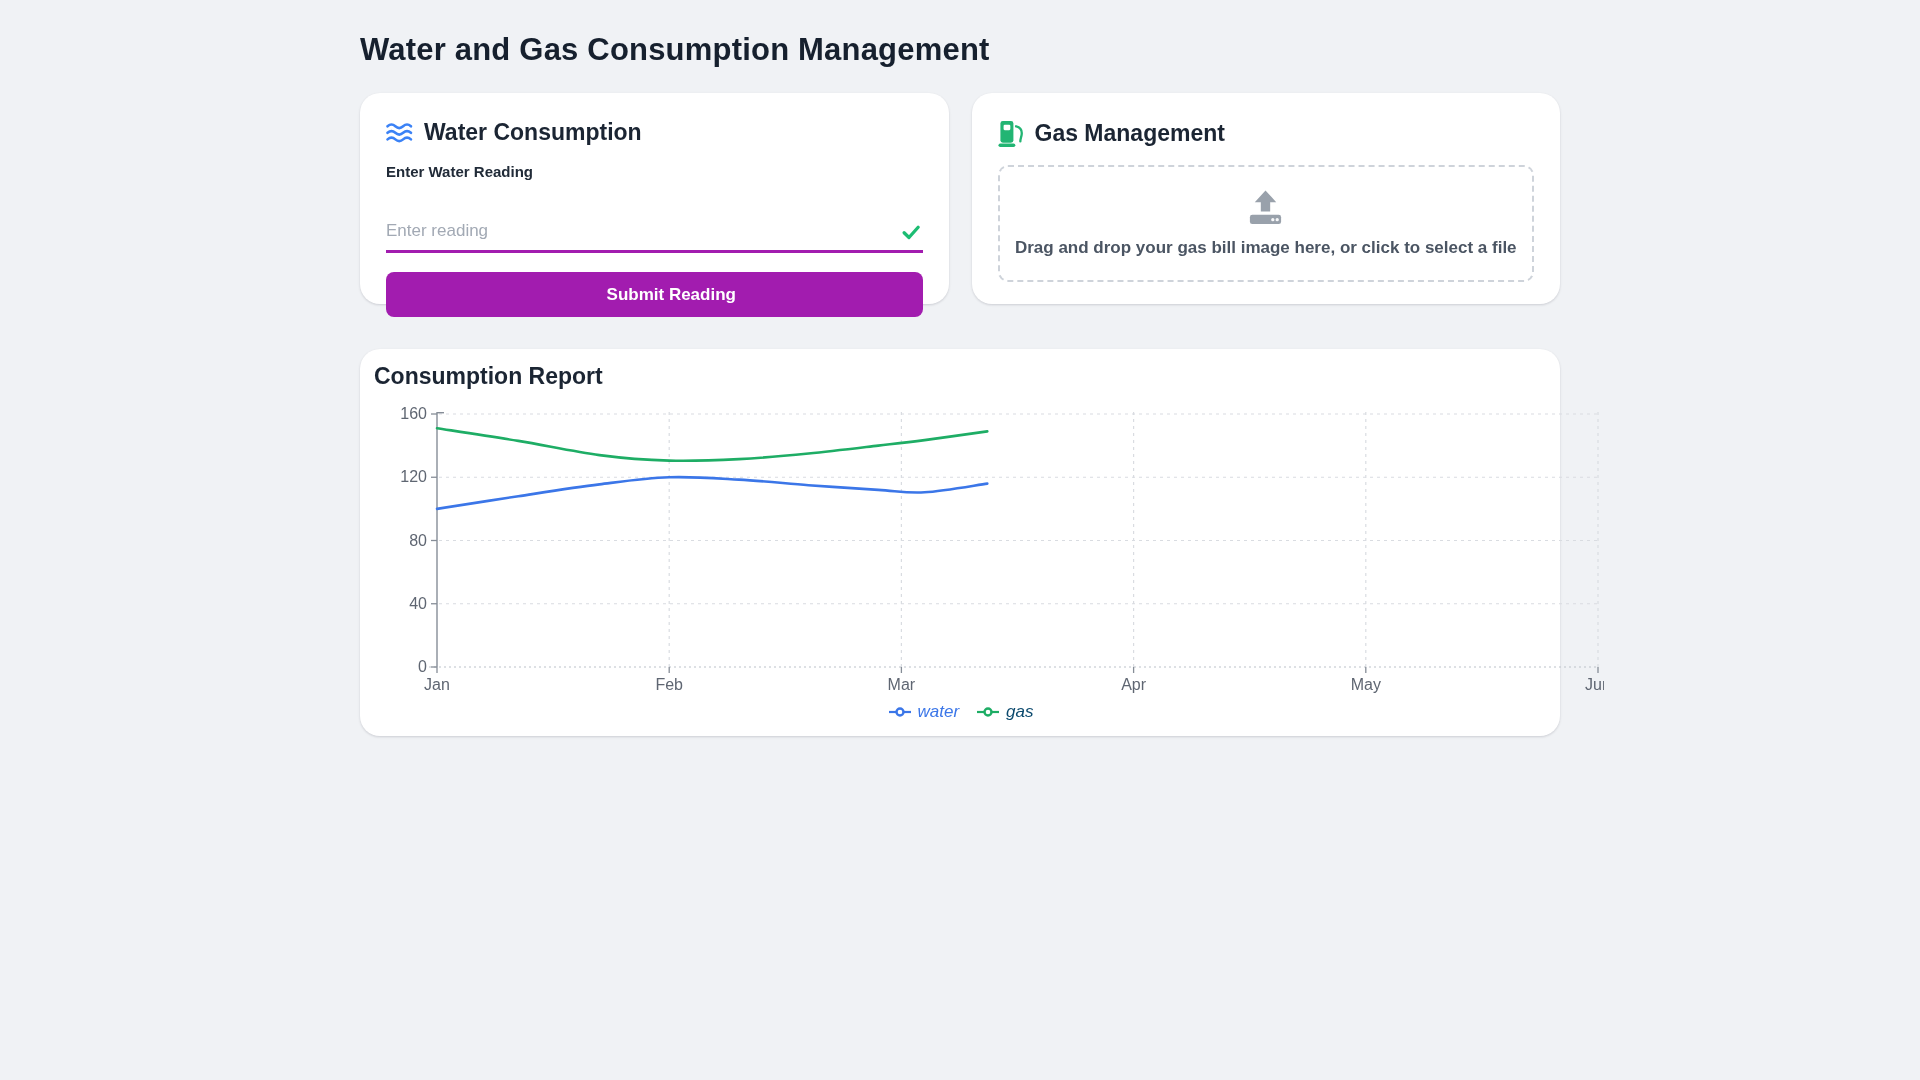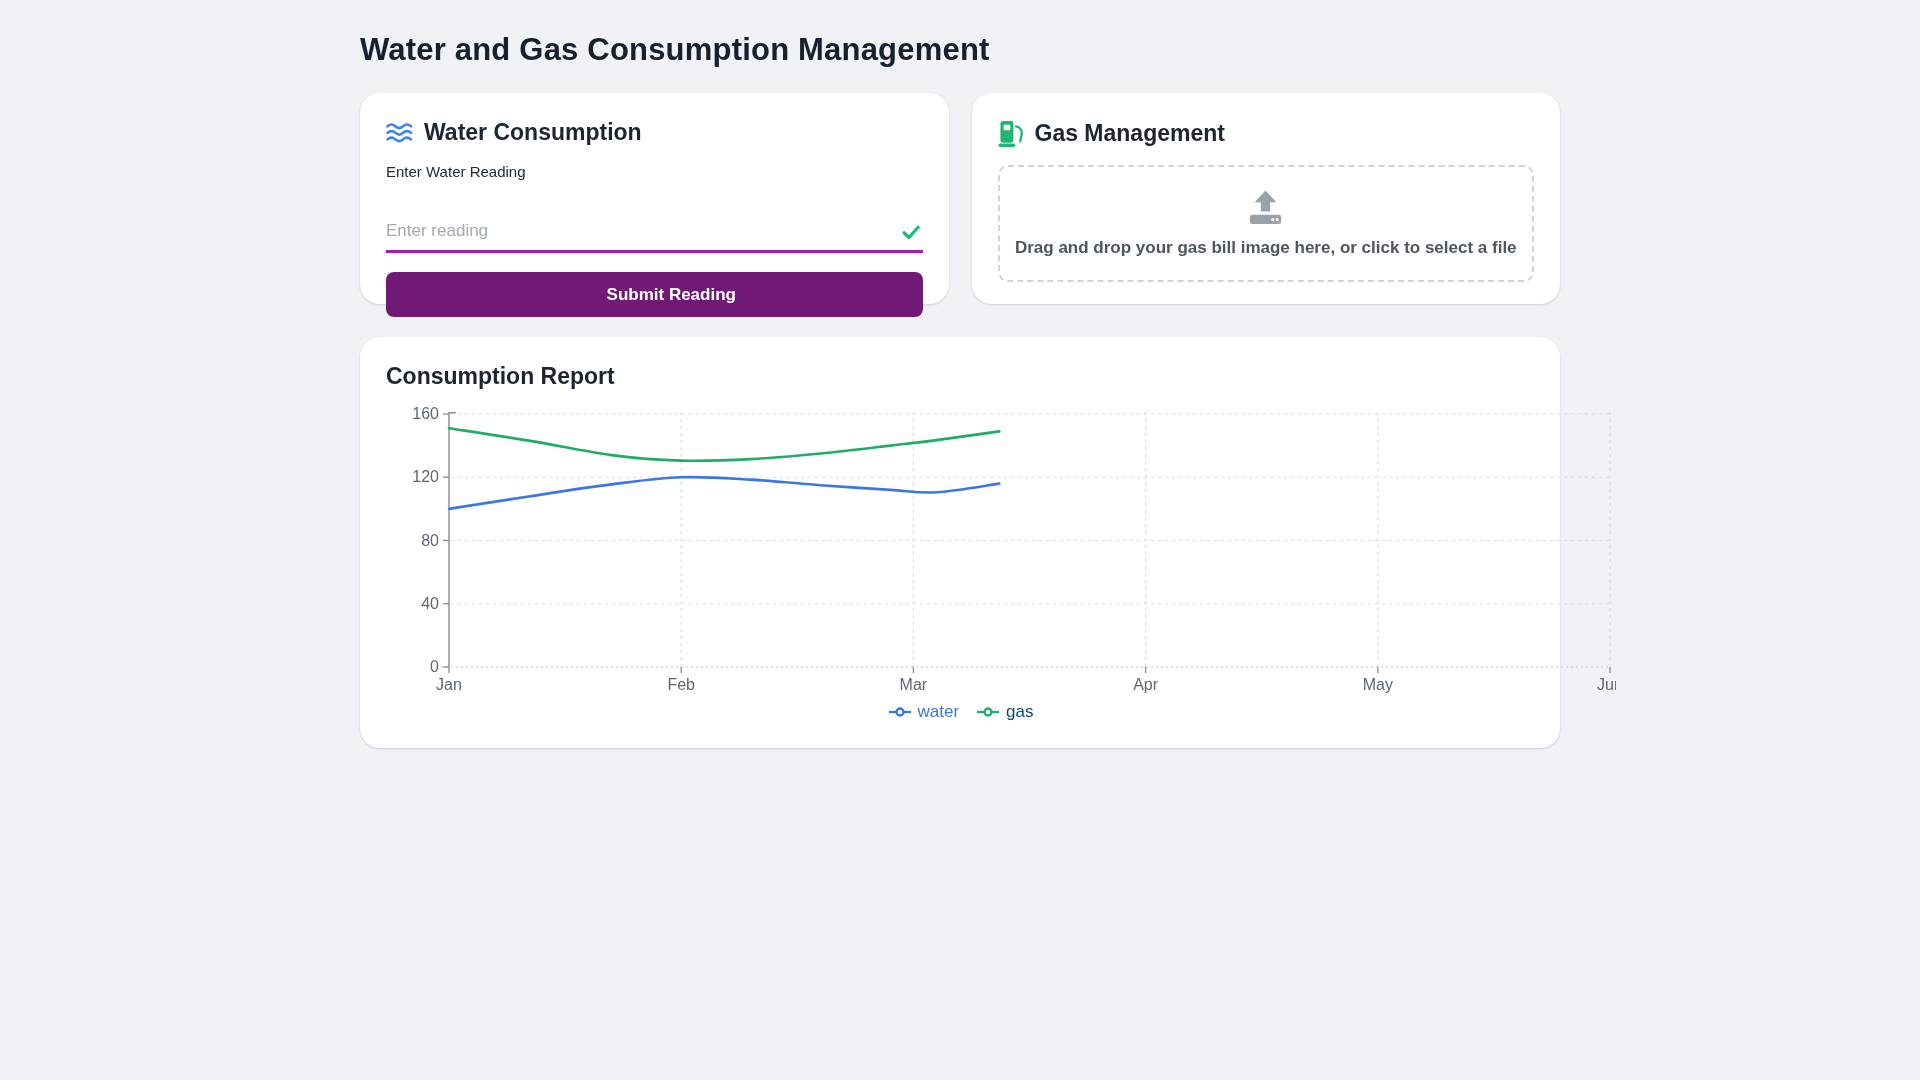--- a/index.html
+++ b/index.html
@@ -17,48 +17,48 @@
   .cards-row{display:flex;gap:23px;}
   .card{
     background:#fff;border-radius:20px;
     box-shadow:0 1px 3px rgba(16,24,40,.10),0 1px 2px rgba(16,24,40,.06);
     box-sizing:border-box;
   }
   .card.small{flex:1;height:211px;padding:26px;}
   .card-title-row{display:flex;align-items:center;gap:11px;margin-bottom:17px;}
   .card-title-row h2{margin:0;font-size:23px;font-weight:700;color:#1b2533;}
   
-  .field-label{display:block;font-size:15px;color:#212b38;margin-bottom:6px;}
+  .field-label{display:block;font-size:15px;color:#212b38;margin-bottom:6px;font-weight:bold;}
   .input-row{position:relative;border-bottom:3px solid #a21caf;margin-top:36px;}
   .input-row input{
     width:100%;box-sizing:border-box;border:0;outline:0;background:transparent;
     font-family:inherit;font-size:17px;color:#374151;
     padding:5px 36px 9px 0;
   }
   .input-row input::placeholder{color:#a2a9b4;}
   .check{position:absolute;right:1px;bottom:7px;}
   .submit-btn{
     display:block;width:100%;margin-top:19px;height:45px;
-    background:#701a75;color:#fff;border:0;border-radius:8px;
+    background:#a21caf;color:#fff;border:0;border-radius:8px;
     font-family:inherit;font-size:17px;font-weight:700;cursor:pointer;padding-left:40px;
   }
   
   .dropzone{
     margin-top:16px;height:117px;box-sizing:border-box;
     border:2px dashed #ced3da;border-radius:10px;
     display:flex;flex-direction:column;align-items:center;justify-content:center;
     gap:10px;cursor:pointer;background:#fff;font-weight:bold;
   }
   .dropzone-text{margin:0;font-size:17px;color:#4b5563;}
   
-  .card.report{margin-top:33px;padding:26px;}
+  .card.report{margin-top:45px;padding:14px;}
   .card.report h2{margin:0 0 8px 0;font-size:23px;font-weight:700;color:#1b2533;}
   #chart-svg{display:block;}
   #chart-svg text{font-family:"Liberation Sans",sans-serif;}
-  .legend{display:flex;justify-content:center;align-items:flex-start;gap:16px;margin-top:4px;}
+  .legend{display:flex;justify-content:center;align-items:flex-start;gap:16px;margin-top:4px;font-style:italic;}
   .legend-item{display:inline-flex;align-items:center;gap:5px;font-size:17px;cursor:pointer;}
 </style>
 </head>
 <body>
 
 <div class="container">
 
   <h1 class="page-title">Water and Gas Consumption Management</h1>
 
   <div class="cards-row">

